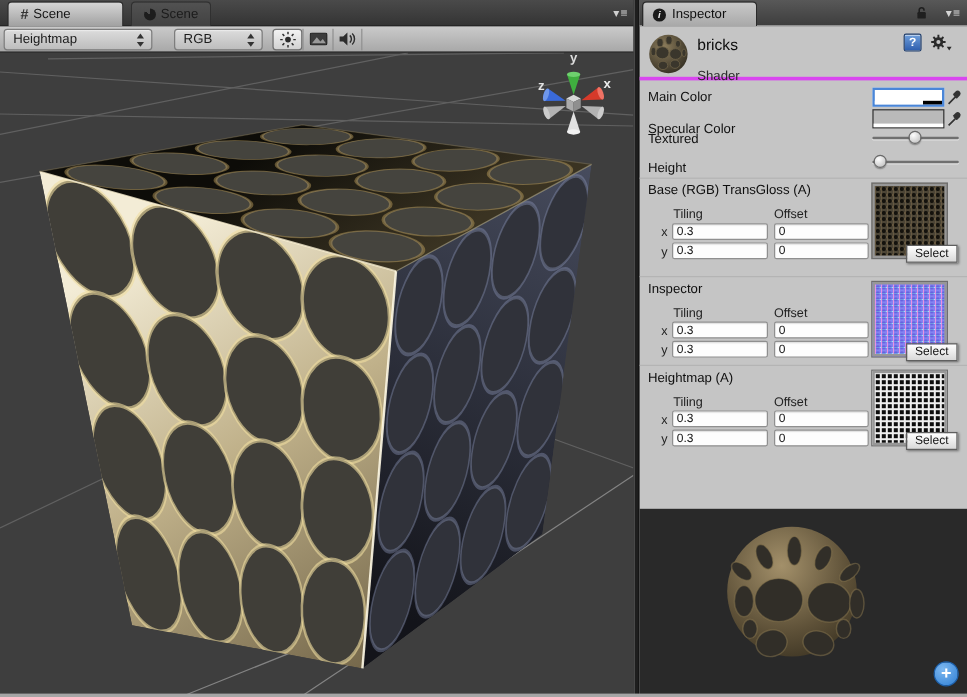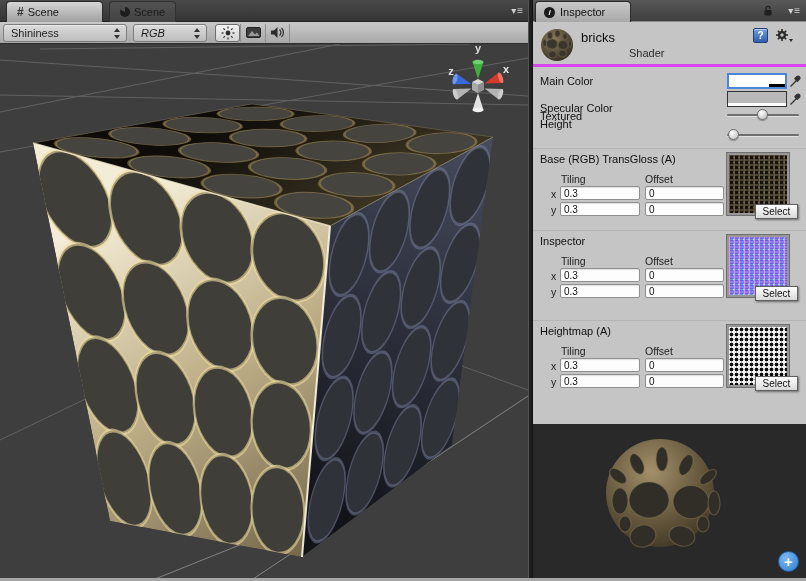--- a/index.html
+++ b/index.html
@@ -19,21 +19,21 @@
   .game-ic { width:10px; height:10px; border-radius:50%;
              background:conic-gradient(from 300deg, transparent 0 60deg, #1d1d1d 60deg 360deg); }
   .pane-menu { position:absolute; right:4px; top:5px; font-size:10px; color:#cfcfcf; letter-spacing:1px; cursor:default; }
 
   .toolbar { position:absolute; left:0; top:22px; width:100%; height:22px;
              background:linear-gradient(#cacaca,#a8a8a8); border-bottom:1px solid #2c2c2c; display:flex; align-items:center; }
   .dropdown { position:relative; height:18px; margin-top:0; background:linear-gradient(#dcdcdc,#bdbdbd);
               border:1px solid #7d7d7d; border-radius:3px; font-size:11px; color:#1c1c1c;
               display:flex; align-items:center; padding:0 16px 0 7px; box-shadow:0 1px 0 rgba(255,255,255,.4) inset; }
   .dd-textured { margin-left:3px; width:124px; }
-  .dd-rgb { margin-left:6px; width:74px;font-style:italic; }
+  .dd-rgb { margin-left:18px; width:74px; }
   .stepper { position:absolute; right:5px; top:3px; width:7px; height:11px; }
   .stepper:before, .stepper:after { content:""; position:absolute; left:0; border-left:3.5px solid transparent; border-right:3.5px solid transparent; }
   .stepper:before { top:0; border-bottom:4px solid #333; }
   .stepper:after  { bottom:0; border-top:4px solid #333; }
   .tb-group { display:flex; align-items:center; margin-left:8px; height:18px; }
   .tb-btn { width:25px; height:18px; display:flex; align-items:center; justify-content:center; border-left:1px solid #8f8f8f; }
   .tb-btn:last-child { border-right:1px solid #8f8f8f; }
   .tb-btn.pressed { background:linear-gradient(#f2f2f2,#d2d2d2); border:1px solid #6f6f6f; border-radius:3px; }
   .searchbox { position:relative; margin-left:10px; width:224px; height:16px; border-radius:9px;
                background:linear-gradient(#c2c2c2,#d6d6d6); border:1px solid #858585; display:flex; align-items:center; padding:0 6px;
@@ -56,21 +56,21 @@
               background:linear-gradient(#c9c9c9,#a8a8a8); border:1px solid #2a2a2a; border-bottom:none;
               display:flex; align-items:center; gap:5px; padding:0 8px; color:#101010; }
   .info-ic { width:11px; height:11px; border-radius:50%; background:#1b1b1b; color:#eee; font-size:8px; font-weight:bold;
              display:flex; align-items:center; justify-content:center; font-style:italic; }
   .lock-ic { position:absolute; right:32px; top:5px; }
   .insp-menu { position:absolute; right:5px; top:5px; font-size:10px; color:#d5d5d5; letter-spacing:1px; }
 
   .mat-header { position:absolute; left:0; top:22px; width:100%; height:45px; border-bottom:3px solid #d946ef; }
   .mat-thumb { position:absolute; left:6px; top:4px; }
   .mat-name { position:absolute; left:48px; top:8px; font-size:13px; color:#0c0c0c; }
-  .shader-label { position:absolute; left:48px; top:25px; color:#2a2a2a;margin-left:48px; }
+  .shader-label { position:absolute; left:48px; top:36px; color:#2a2a2a; }
   .shader-dd { position:absolute; left:92px; top:25px; width:170px; height:17px; border:1px solid #878787; border-radius:4px;
                background:linear-gradient(#fbfbfb,#d9d9d9); display:flex; align-items:center; padding:0 14px 0 7px;
                font-size:10.5px; color:#1c1c1c; white-space:nowrap; }
   .shader-dd .arr { position:absolute; right:5px; top:2px; font-size:9px; color:#555; }
   .help-ic { position:absolute; left:220px; top:6px; width:15px; height:15px; border-radius:2px;
              background:linear-gradient(#6f9fdc,#2f5fae); border:1px solid #23406e; color:#fff; font-size:10px; font-weight:bold;
              display:flex; align-items:center; justify-content:center; box-shadow:0 1px 0 rgba(255,255,255,.5) inset; }
   .gear-ic { position:absolute; left:241px; top:5px; width:20px; height:16px; }
 
   .prop-label { position:absolute; left:7px; color:#111; }
@@ -145,21 +145,21 @@
       </div>
       <div class="tab inactive">
         <span class="game-ic"></span>
         <span>Scene</span>
       </div>
       <span class="pane-menu">▾≡</span>
     </div>
 
     <div class="toolbar">
       <div class="dropdown dd-textured">
-        <span>Shininess</span>
+        <span>Heightmap</span>
         <span class="stepper"></span>
       </div>
       <div class="dropdown dd-rgb">
         <span>RGB</span>
         <span class="stepper"></span>
       </div>
       <div class="tb-group">
         <span class="tb-btn pressed">
           <svg width="14" height="14" viewBox="0 0 14 14">
             <circle cx="7" cy="7" r="2.4" fill="#2d2d2d"></circle>
@@ -411,21 +411,21 @@
         <svg width="12" height="14" viewBox="0 0 12 14">
             <path d="M1.5 12.5 L7 7 M6 5 l2.5 2.5 M8 2.5 a1.8 1.8 0 0 1 2.5 2.5 l-2 2 l-2.5 -2.5 Z" stroke="#333" stroke-width="1.4" fill="#333"></path>
           </svg>
       </span>
     </div>
     <div class="prop-label" style="top:110px">Textured</div>
     <div class="slider" style="top:109px">
       <div class="track"></div>
       <div class="handle" id="shin-handle" style="left: 48%;"></div>
     </div>
-    <div class="prop-label" style="top:118px">Height</div>
+    <div class="prop-label" style="top:134px">Height</div>
     <div class="slider" style="top:129px">
       <div class="track"></div>
       <div class="handle" id="height-handle" style="left: 9%;"></div>
     </div>
 
     <div class="tex-section" style="top:148px">
       <div class="tex-title">Base (RGB) TransGloss (A)</div>
       <div class="grid-head gh-tiling">Tiling</div>
       <div class="grid-head gh-offset">Offset</div>
       <div class="rowlab rl-x">x</div>
@@ -445,21 +445,21 @@
       <div class="rowlab rl-x">x</div>
       <div class="rowlab rl-y">y</div>
       <input class="field f-tx" value="0.3" style="">
       <input class="field f-ox" value="0" style="">
       <input class="field f-ty" value="0.3" style="">
       <input class="field f-oy" value="0" style="">
       <div class="thumb thumb-normal"></div>
       <button class="select-btn">Select</button>
     </div>
 
-    <div class="tex-section" style="top:320px">
+    <div class="tex-section" style="top:304px">
       <div class="tex-title">Heightmap (A)</div>
       <div class="grid-head gh-tiling">Tiling</div>
       <div class="grid-head gh-offset">Offset</div>
       <div class="rowlab rl-x">x</div>
       <div class="rowlab rl-y">y</div>
       <input class="field f-tx" value="0.3" style="">
       <input class="field f-ox" value="0" style="">
       <input class="field f-ty" value="0.3" style="">
       <input class="field f-oy" value="0" style="">
       <div class="thumb thumb-height"></div>

